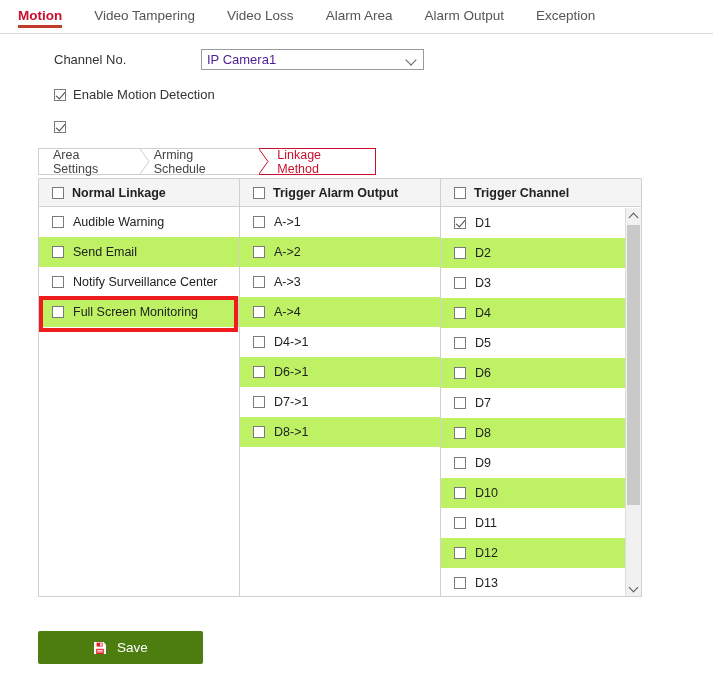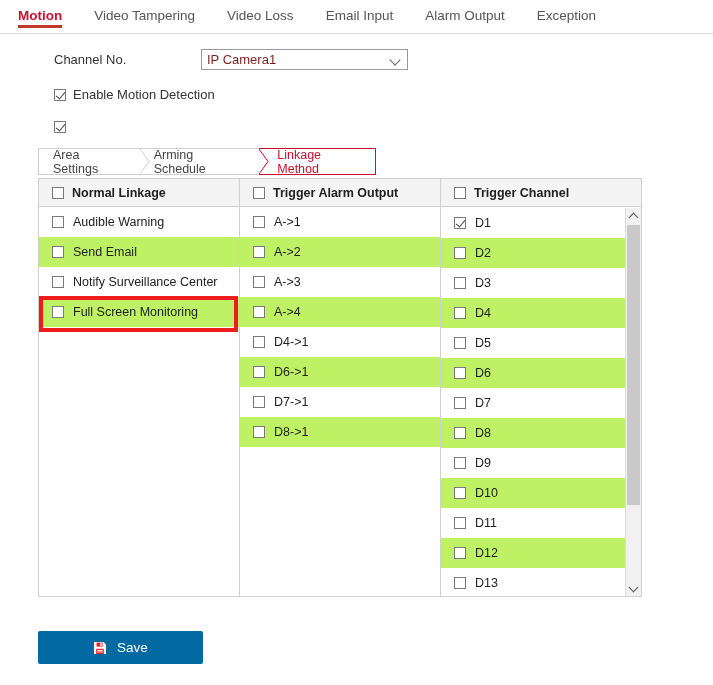--- a/index.html
+++ b/index.html
@@ -60,30 +60,30 @@
     align-items: center;
     height: 26px;
     margin-bottom: 12px;
   }
   .field-label {
     width: 147px;
     font-size: 13px;
     color: #333;
   }
   .select-box {
-    width: 207px;
+    width: 223px;
     height: 21px;
     border: 1px solid #9a9a9a;
     background: #ffffff;
     box-sizing: border-box;
     display: flex;
     align-items: center;
     padding: 0 4px 0 5px;
     font-size: 13px;
-    color: #7f1d1d;
+    color: #4c1d95;
     position: relative;
     cursor: pointer;
   }
   .select-box .sel-val { flex: 1; line-height: 19px; }
   .sel-caret {
     width: 13px; height: 13px;
     display: inline-block;
     position: relative;
   }
   .sel-caret::before {
@@ -290,38 +290,38 @@
     overflow: hidden;
   }
 
   
   .save-btn {
     position: absolute;
     left: 38px;
     top: 631px;
     width: 165px;
     height: 33px;
-    background: #0369a1;
+    background: #4d7c0f;
     border: none;
     border-radius: 2px;
     color: #ffffff;
     font-size: 13.5px;
     font-family: "Liberation Sans", sans-serif;
     display: flex;
     align-items: center;
     justify-content: center;
     cursor: pointer;
   }
   .save-btn .disk { margin-right: 10px; display: flex; }
   .save-btn .sv-label { line-height: 16px; }
 </style>
 </head>
 <body>
 
-<div class="tabbar" id="tabbar"><div class="tab active">Motion</div><div class="tab">Video Tampering</div><div class="tab">Video Loss</div><div class="tab">Email Input</div><div class="tab">Alarm Output</div><div class="tab">Exception</div></div>
+<div class="tabbar" id="tabbar"><div class="tab active">Motion</div><div class="tab">Video Tampering</div><div class="tab">Video Loss</div><div class="tab">Alarm Area</div><div class="tab">Alarm Output</div><div class="tab">Exception</div></div>
 
 <div class="form-area">
 
   <div class="row-channel">
     <div class="field-label">Channel No.</div>
     <div class="select-box">
       <span class="sel-val">IP Camera1</span>
       <span class="sel-caret"></span>
     </div>
   </div>

